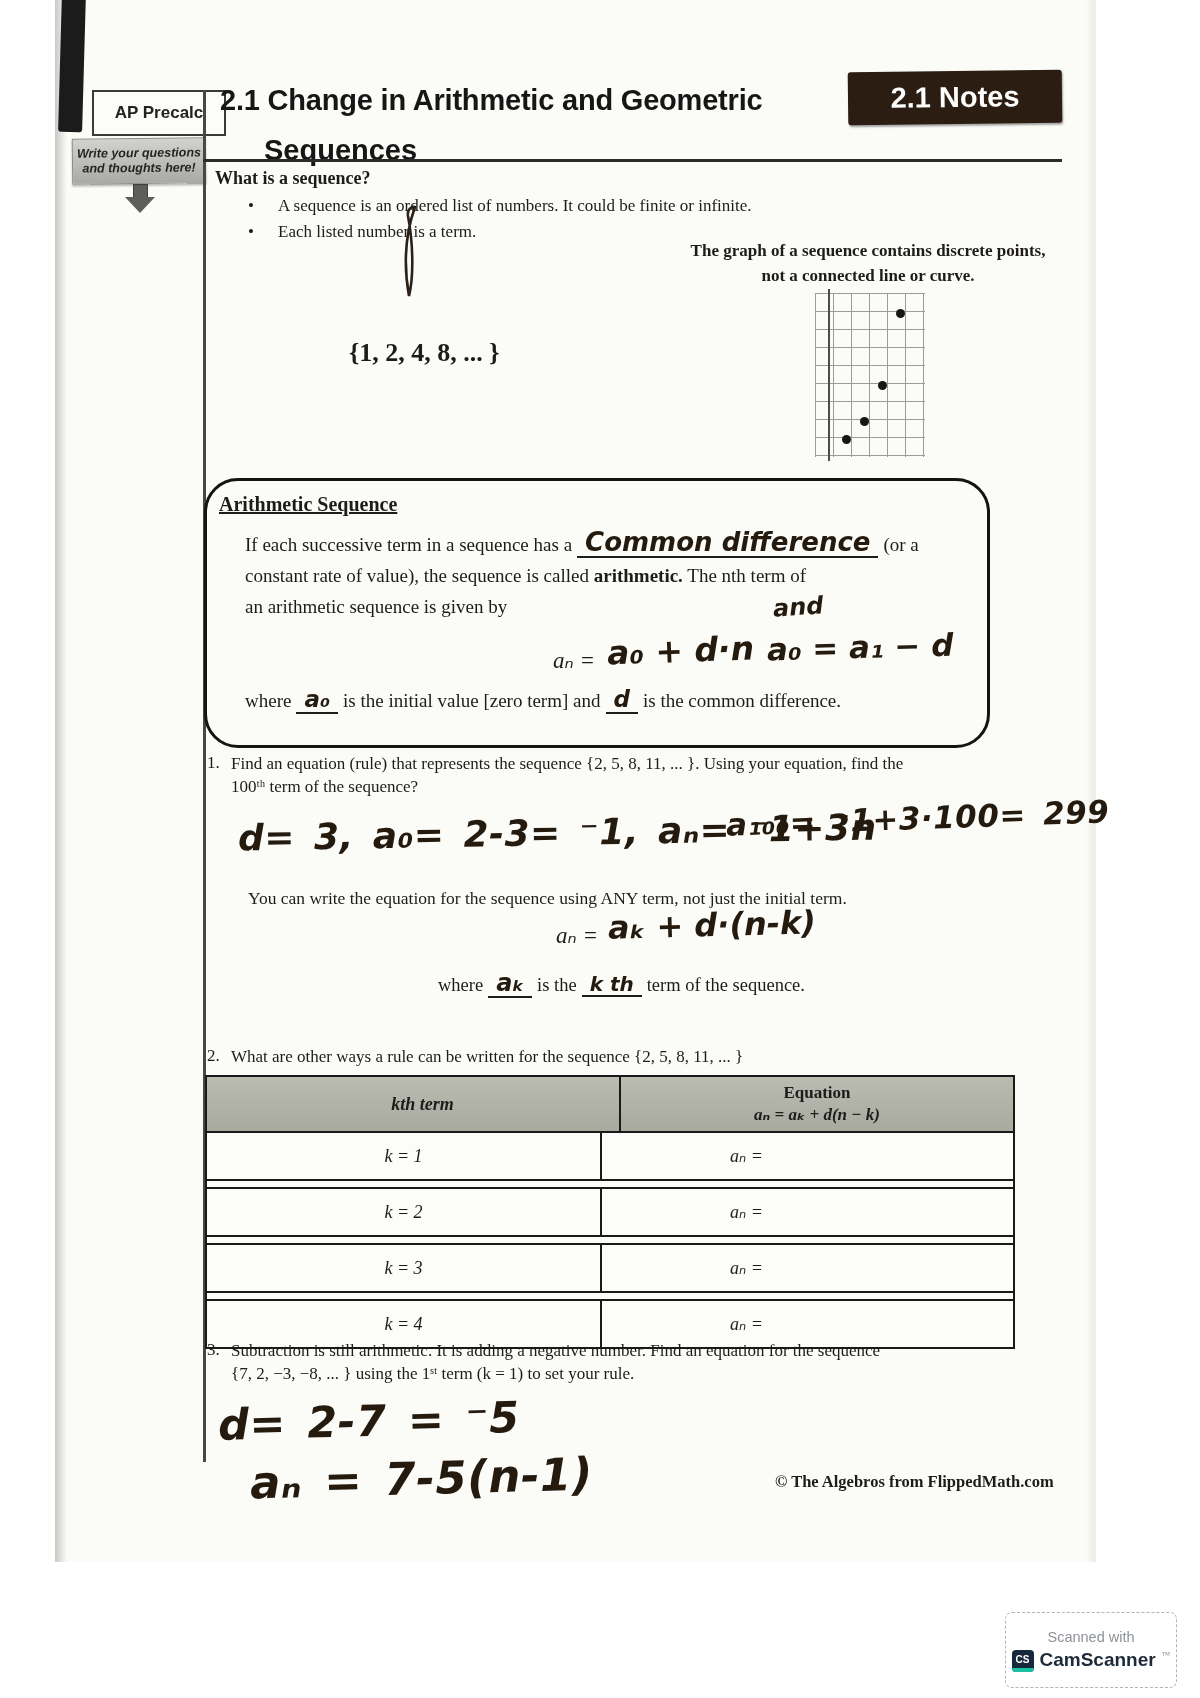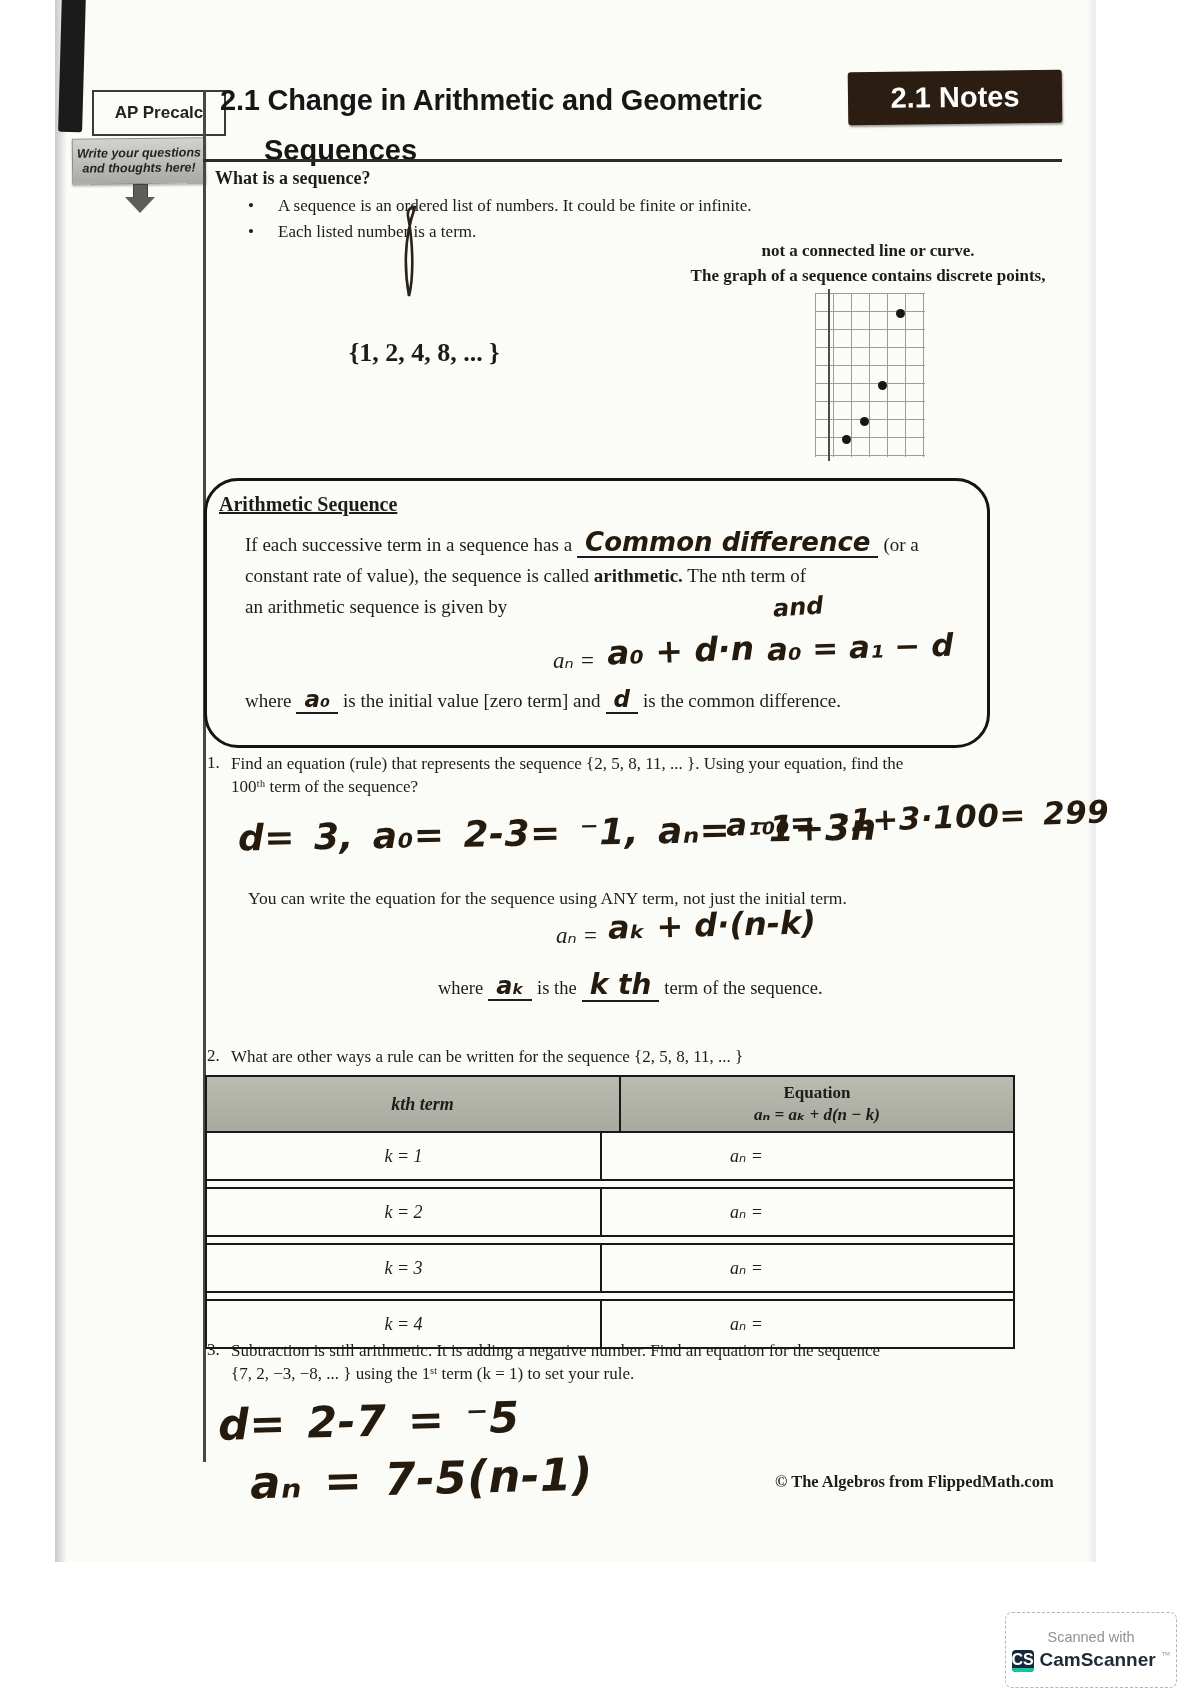--- a/index.html
+++ b/index.html
@@ -90,21 +90,21 @@
 
   
   .scan-badge{left:1005px;top:1612px;width:170px;height:74px;border:1.6px dashed #b4b4b4;border-radius:7px;
     background:#ffffff;display:flex;flex-direction:column;align-items:center;justify-content:center;gap:4px;}
   .scan-badge .l1{font-size:14.5px;color:#8d9297;font-family:"Liberation Sans",sans-serif;}
   .scan-row{display:flex;align-items:flex-start;gap:6px;}
   .cs-logo{width:22px;height:22px;background:#16283c;border-radius:4px;position:relative;
     display:flex;align-items:center;justify-content:center;margin-top:1px;}
   .cs-logo::after{content:"";position:absolute;left:0;right:0;bottom:0;height:4px;background:#19c2a3;
     border-radius:0 0 4px 4px;}
-  .cs-logo span{color:#fff;font-size:16px;font-weight:bold;font-family:"Liberation Sans",sans-serif;
+  .cs-logo span{color:#fff;font-size:10px;font-weight:bold;font-family:"Liberation Sans",sans-serif;
     position:relative;top:-1px;}
   .cs-name{font-size:19px;font-weight:bold;color:#1d2b39;font-family:"Liberation Sans",sans-serif;}
   .cs-tm{font-size:9px;color:#8d9297;margin-top:1px;}
 </style>
 </head>
 <body>
 
 <div class="screen">
 
   <div class="abs paper"></div>
@@ -139,22 +139,22 @@
   </div>
   <div class="abs bullet-row" style="top:222px;">
     <span class="bullet-glyph">•</span>
     <span>Each listed number is a term.</span>
   </div>
   <svg class="abs pen-mark" width="26" height="100" viewBox="0 0 26 100">
     <path d="M16,3 C7,28 4,58 10,92 C15,72 14,38 9,12 C8,6 12,2 16,3" fill="none" stroke="#2a2118" stroke-width="2.6" stroke-linecap="round"></path>
   </svg>
 
   <div class="abs caption" style="left:648px;top:238px;">
+    <div>The graph of a sequence contains discrete points,</div>
     <div>not a connected line or curve.</div>
-    <div>The graph of a sequence contains discrete points,</div>
   </div>
 
   <div class="abs graph">
     <div class="axis"></div>
     <div>
         <div class="gdot" style="left: 26.5px; top: 141.5px;"></div>
         <div class="gdot" style="left: 44.5px; top: 123.5px;"></div>
         <div class="gdot" style="left: 62.5px; top: 87.5px;"></div>
         <div class="gdot" style="left: 80.5px; top: 15.5px;"></div>
       </div>
@@ -186,21 +186,21 @@
   </div>
   <div class="abs hand work" style="left:238px;top:812px;font-size:36px;transform:rotate(-1deg);">d= 3, a₀= 2-3= ⁻1, aₙ= ⁻1+3n</div>
   <div class="abs hand work" style="left:726px;top:800px;font-size:31px;transform:rotate(-2deg);">a₁₀₀= ⁻1+3·100= 299</div>
 
   <div class="abs" style="left:248px;top:888px;font-size:17.5px;">You can write the equation for the sequence using ANY term, not just the initial term.</div>
 
   <div class="abs f-lhs" style="left:556px;top:922px;">aₙ =</div>
   <div class="abs hand" style="left:608px;top:906px;font-size:32px;transform:rotate(-1.5deg);">aₖ + d·(n-k)</div>
 
   <div class="abs" style="left:438px;top:972px;font-size:18.5px;">
-    <span>where</span><span class="hand blank" style="font-size:24px;">aₖ</span><span>is the</span><span class="hand blank" style="font-size:28px;">k th</span><span>term of the sequence.</span>
+    <span>where</span><span class="hand blank" style="font-size:24px;">aₖ</span><span>is the</span><span class="hand blank" style="font-size:20px;">k th</span><span>term of the sequence.</span>
   </div>
 
   <div class="abs pnum" style="left:207px;top:1046px;">2.</div>
   <div class="abs ptext" style="left:231px;top:1045px;">What are other ways a rule can be written for the sequence {2, 5, 8, 11, ... }</div>
 
   <div class="abs seqtable">
     <div class="thead">
       <div class="th-left mathtext">kth term</div>
       <div class="th-right">
         <div class="l1">Equation</div>

